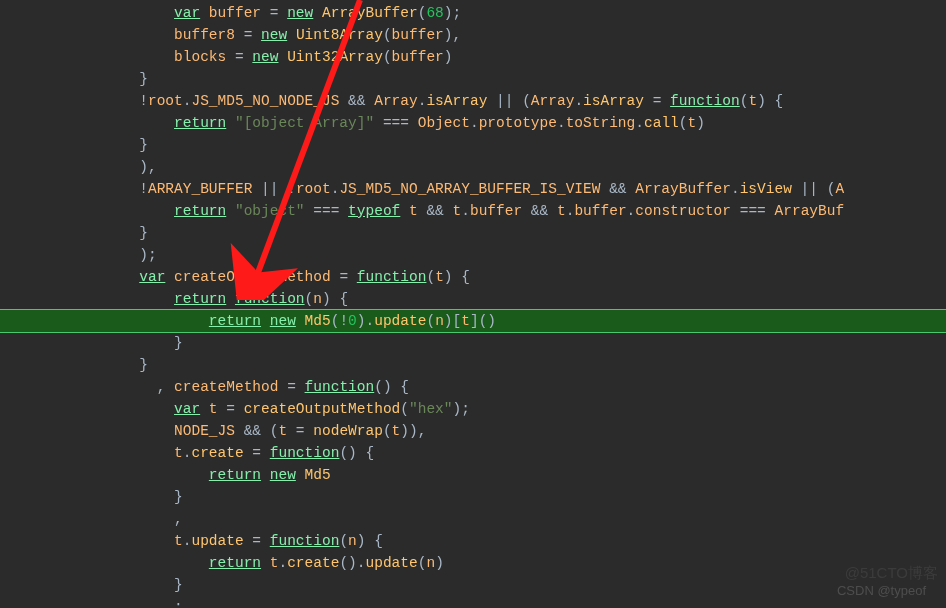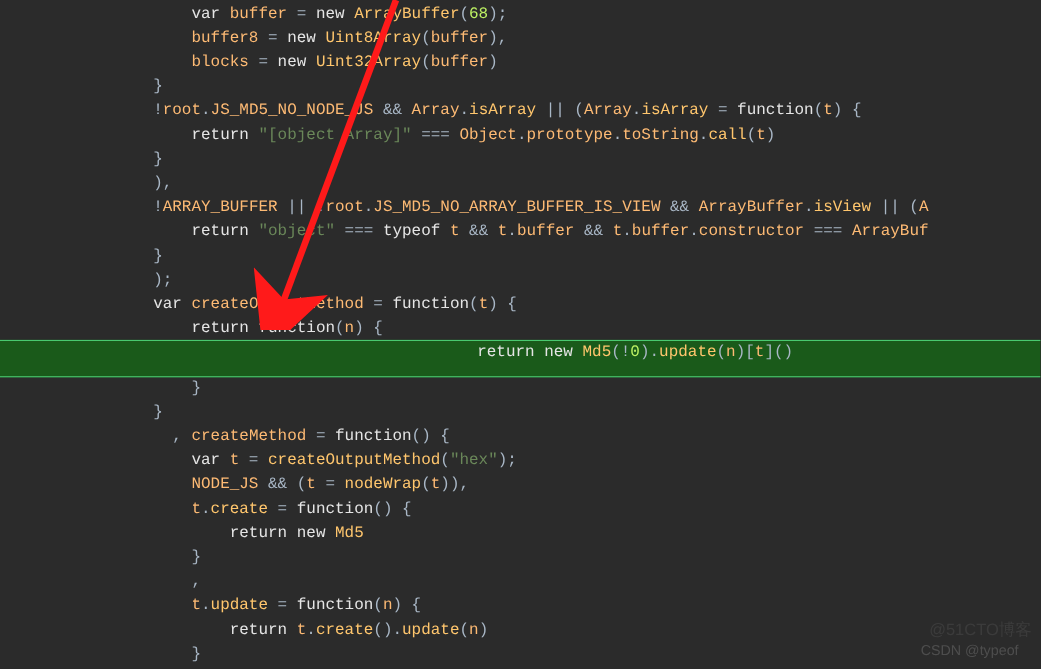--- a/index.html
+++ b/index.html
@@ -20,28 +20,27 @@
     position: relative;
   }
   .line {
     padding-left: 0;
     height: 22px;
   }
   .line.highlighted {
     background: #1a5a1a;
     border-top: 1px solid #49c96f;
     border-bottom: 1px solid #49c96f;
-    height: 34px;
+    height: 24px;
     margin: -1px 0;
-    text-align: center;
   }
-  .kw { color: #e5e5e5; }
+  .kw { color: #86efac; text-decoration: underline; }
   .fn { color: #ffc66d; }
   .str { color: #6a8759; }
-  .num { color: #bef264; }
+  .num { color: #22c55e; }
   .id { color: #fdba74; }
   .pl { color: #a9b7c6; }
 
   .arrow {
     position: absolute;
     top: -10px;
     left: 230px;
     pointer-events: none;
     z-index: 10;
   }

